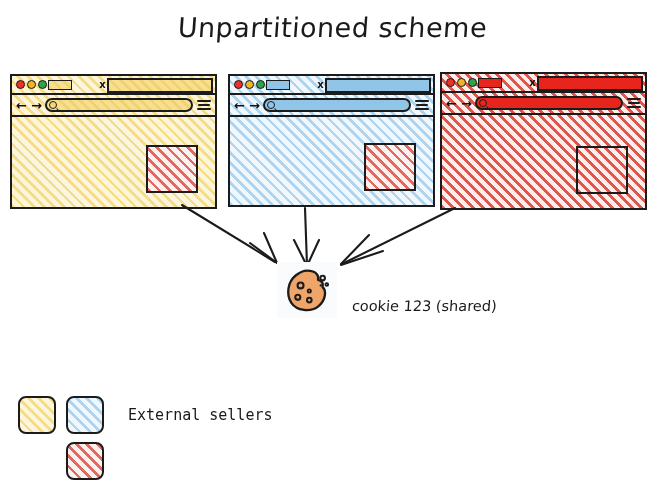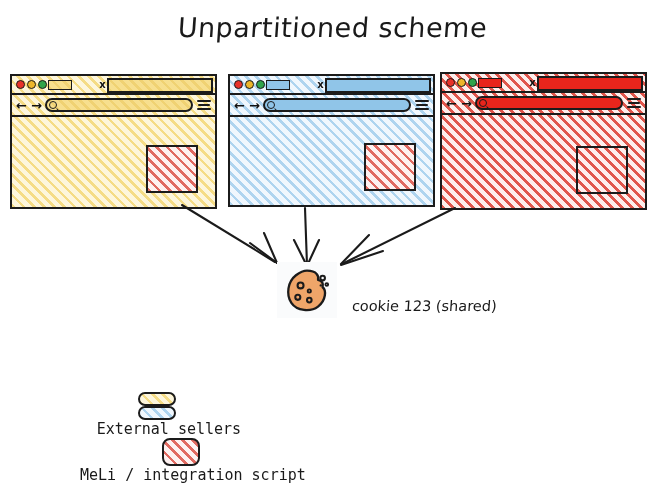--- a/index.html
+++ b/index.html
@@ -131,21 +131,21 @@
   .cookie-label{
     position:absolute;left:352px;top:298px;
     font-family:"DejaVu Sans", sans-serif;
     font-size:14.5px;color:#1a1a1a;
     transform:skewX(-4deg);
     white-space:nowrap;
   }
 
   
   .legend{position:absolute;left:18px;top:392px;}
-  .legend-row{display:flex;align-items:center;height:46px;flex-direction:column;}
+  .legend-row{display:flex;align-items:center;height:46px;}
   .legend-row.indent{padding-left:48px;}
   .swatch{
     width:38px;height:38px;
     border:2.2px solid #1b1b1b;border-radius:8px;
     box-sizing:border-box;margin-right:10px;
   }
   .legend-text{
     font-family:"DejaVu Sans Mono", monospace;
     font-size:15px;color:#1a1a1a;margin-left:14px;
     white-space:nowrap;
@@ -276,17 +276,16 @@
   <div class="cookie-label">cookie 123 (shared)</div>
 
   <div class="legend">
     <div class="legend-row">
       <span class="swatch hatch-yellow"></span>
       <span class="swatch hatch-blue"></span>
       <span class="legend-text">External sellers</span>
     </div>
     <div class="legend-row indent">
       <span class="swatch hatch-red"></span>
-      <span class="legend-text">MeLi / integration script</span>
     </div>
   </div>
 
 </div>
 
 </body></html>

